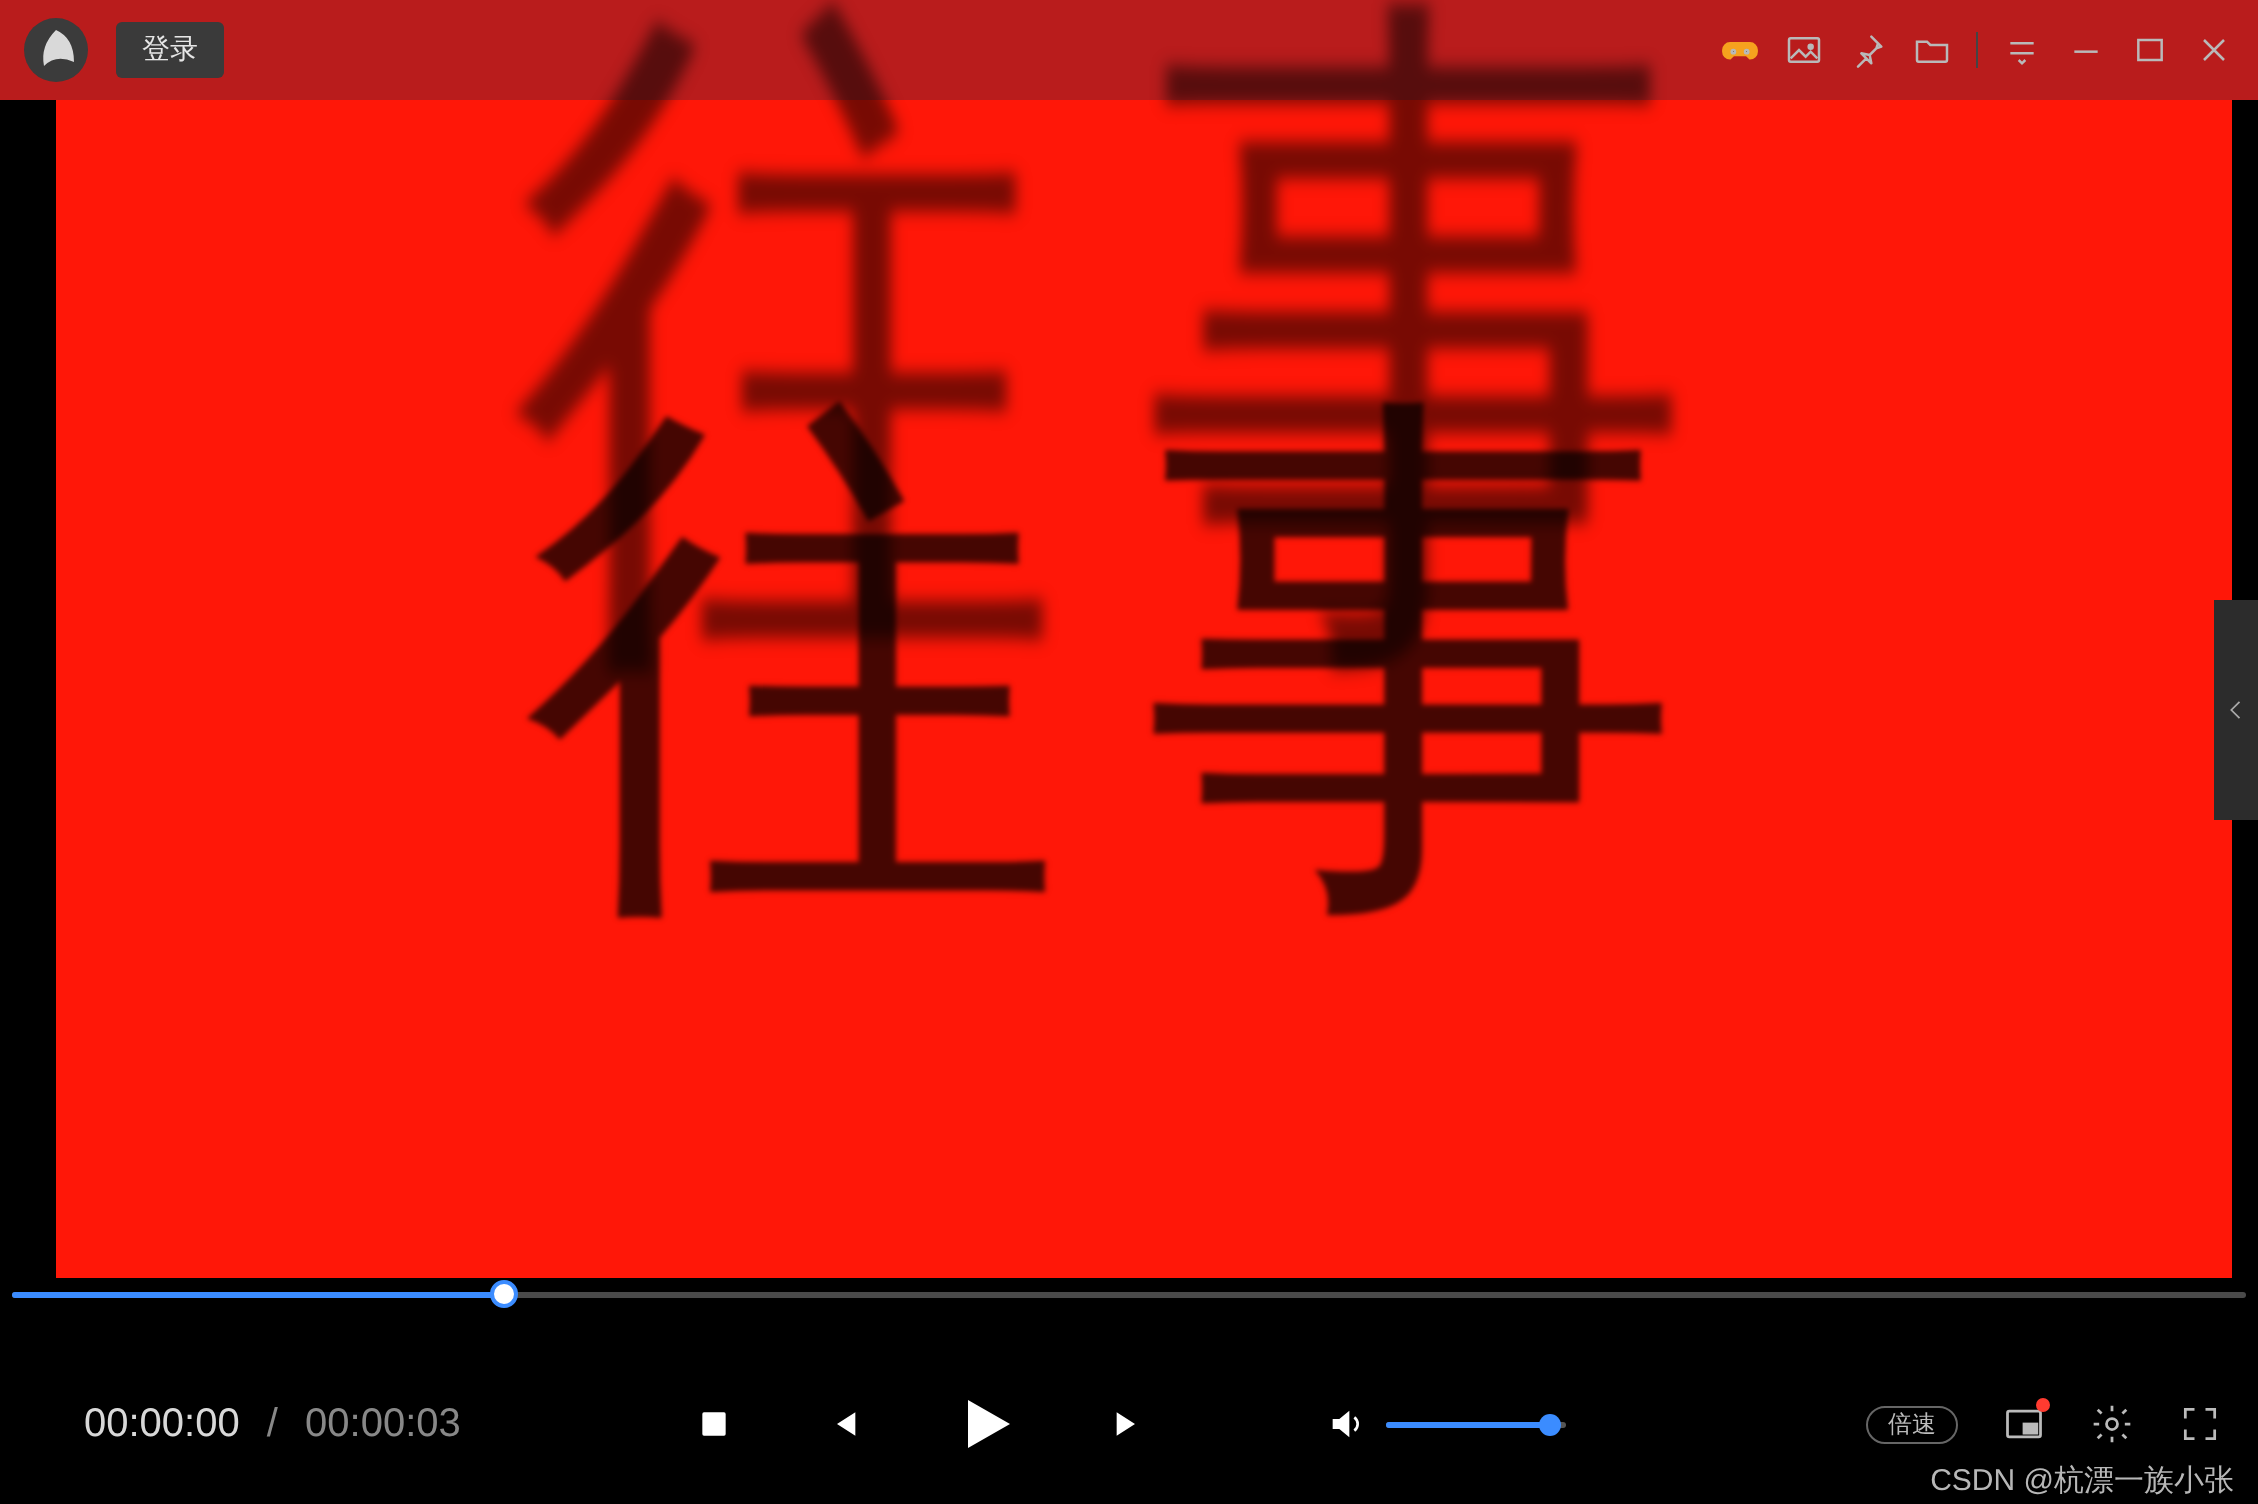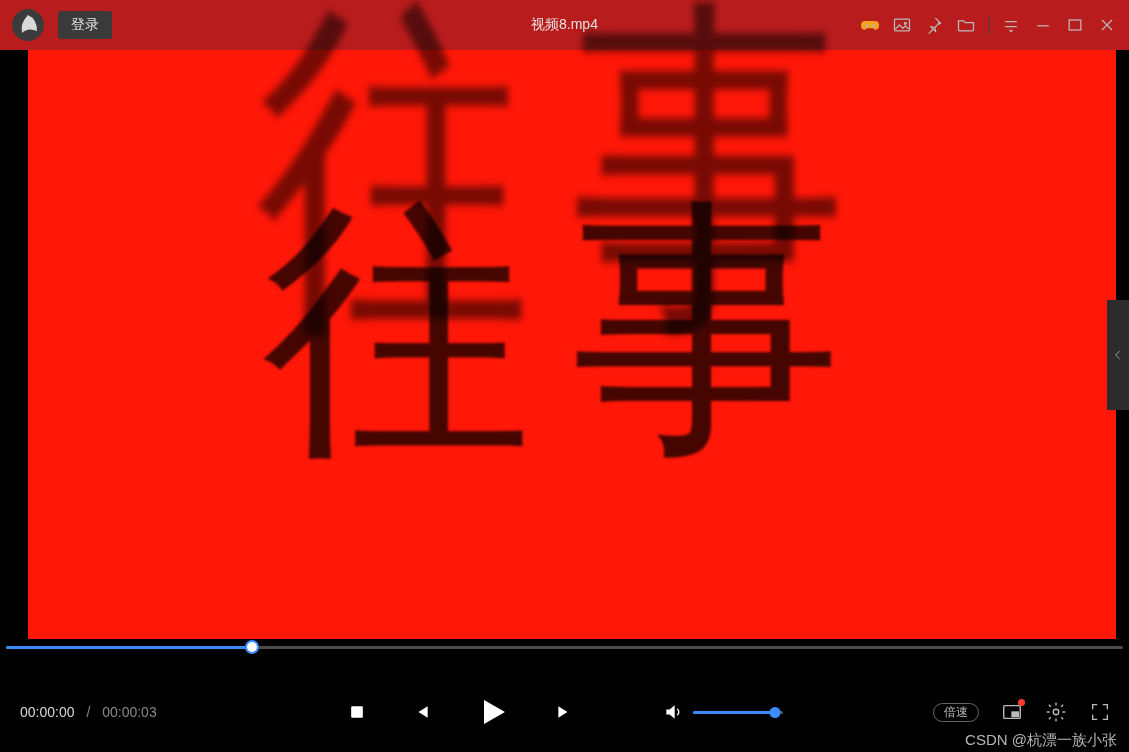--- a/index.html
+++ b/index.html
@@ -20,21 +20,21 @@
   
   .side-tab{position:absolute;right:0;top:300px;width:22px;height:110px;background:#2c2c2c;display:flex;align-items:center;justify-content:center;cursor:pointer;}
   .side-tab svg{stroke:#aaa;fill:none;stroke-width:1.5;}
   
   .progress-wrap{position:absolute;left:6px;right:6px;bottom:100px;height:10px;}
   .progress-track{position:absolute;left:0;right:0;top:4px;height:3px;background:#4a4a4a;border-radius:2px;}
   .progress-fill{position:absolute;left:0;top:4px;height:3px;background:#3b8cff;border-radius:2px;}
   .progress-thumb{position:absolute;top:-2px;width:14px;height:14px;border-radius:50%;background:#fff;border:2px solid #3b8cff;box-sizing:border-box;transform:translateX(-50%);cursor:pointer;}
   
   .controls{position:absolute;left:0;right:0;bottom:0;height:80px;display:flex;align-items:center;}
-  .time{margin-left:20px;font-size:14px;color:#d8d8d8;}
+  .time{margin-left:42px;font-size:20px;color:#d8d8d8;}
   .time .sep{margin:0 8px;color:#888;}
   .time .dur{color:#888;}
   .center-ctrls{position:absolute;left:50%;transform:translateX(-50%);display:flex;align-items:center;gap:44px;}
   .ctrl-ico{cursor:pointer;color:#fff;display:flex;align-items:center;justify-content:center;}
   .ctrl-ico svg{fill:#fff;}
   .vol-wrap{display:flex;align-items:center;gap:10px;margin-left:44px;}
   .vol-track{width:90px;height:3px;background:#555;border-radius:2px;position:relative;}
   .vol-fill{position:absolute;left:0;top:0;height:3px;background:#3b8cff;border-radius:2px;}
   .vol-thumb{position:absolute;top:-4px;width:11px;height:11px;border-radius:50%;background:#3b8cff;transform:translateX(-50%);cursor:pointer;}
   .right-ctrls{position:absolute;right:18px;display:flex;align-items:center;gap:22px;}
@@ -48,21 +48,20 @@
 </head>
 <body>
 
 <div class="titlebar">
   <div class="logo">
     <svg viewBox="0 0 32 32">
         <path d="M16 6 Q25 10 25 22 Q16 18 10 24 Q8 14 16 6 Z" fill="#d9d9d9"></path>
       </svg>
   </div>
   <div class="login-btn">登录</div>
-  <div class="title">视频8.mp4</div>
 
   <div class="tr-icons">
     <div class="tr-ico">
       <svg viewBox="0 0 24 24">
           <path d="M6 8h12a4 4 0 0 1 4 4v1a4 4 0 0 1-4 4l-2-2h-8l-2 2a4 4 0 0 1-4-4v-1a4 4 0 0 1 4-4z" fill="#f6a21e" stroke="#f6a21e"></path>
           <circle cx="8" cy="13" r="1" fill="#1d1d1d"></circle>
           <circle cx="16" cy="13" r="1" fill="#1d1d1d"></circle>
         </svg>
     </div>
     <div class="tr-ico">

